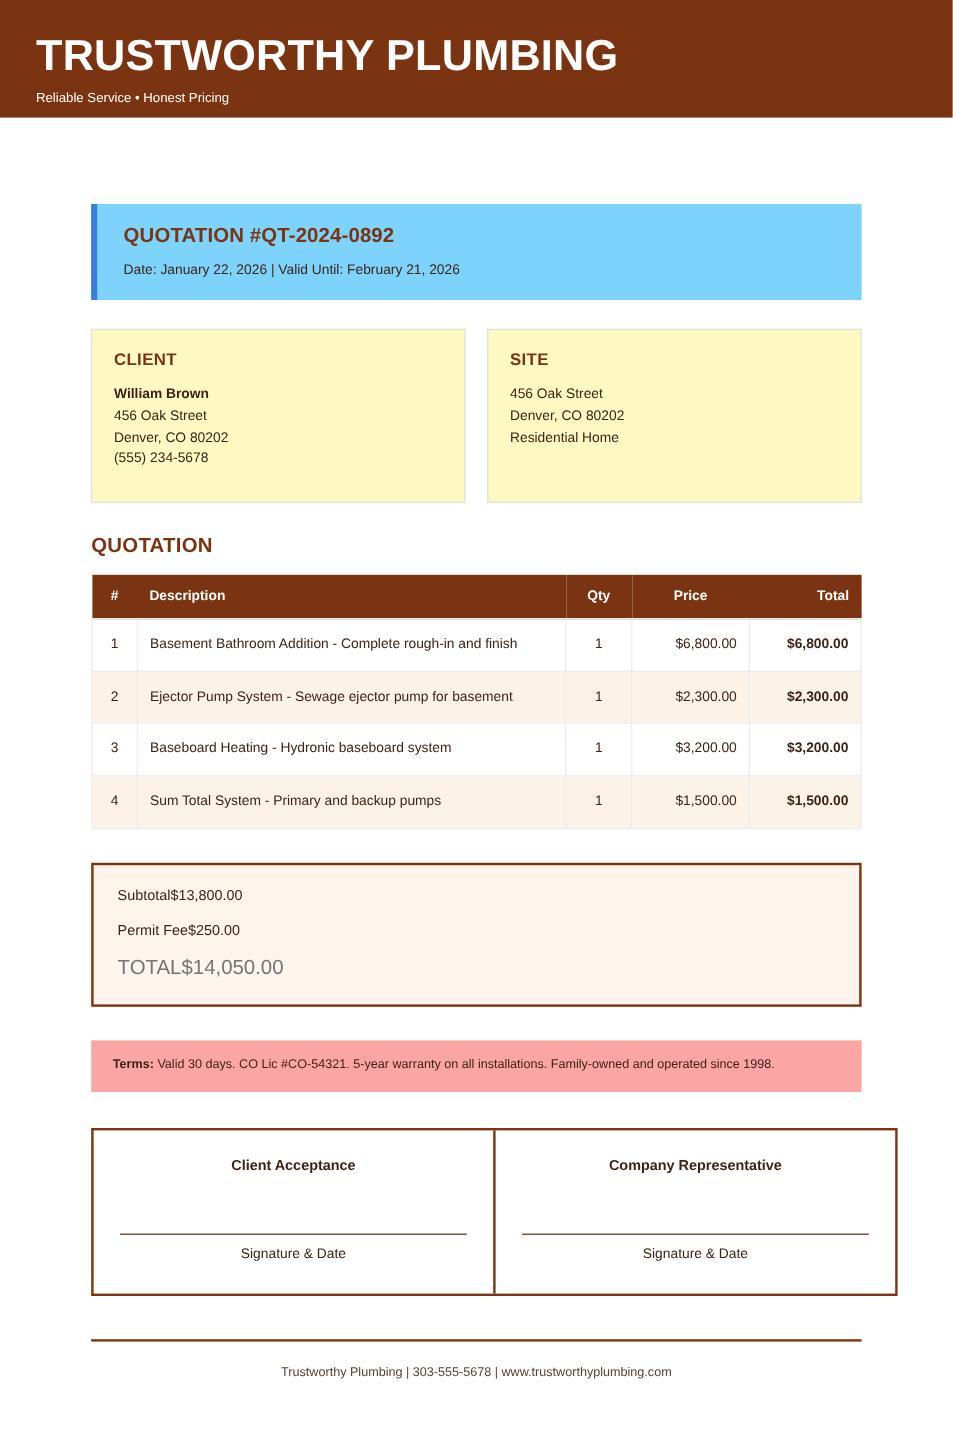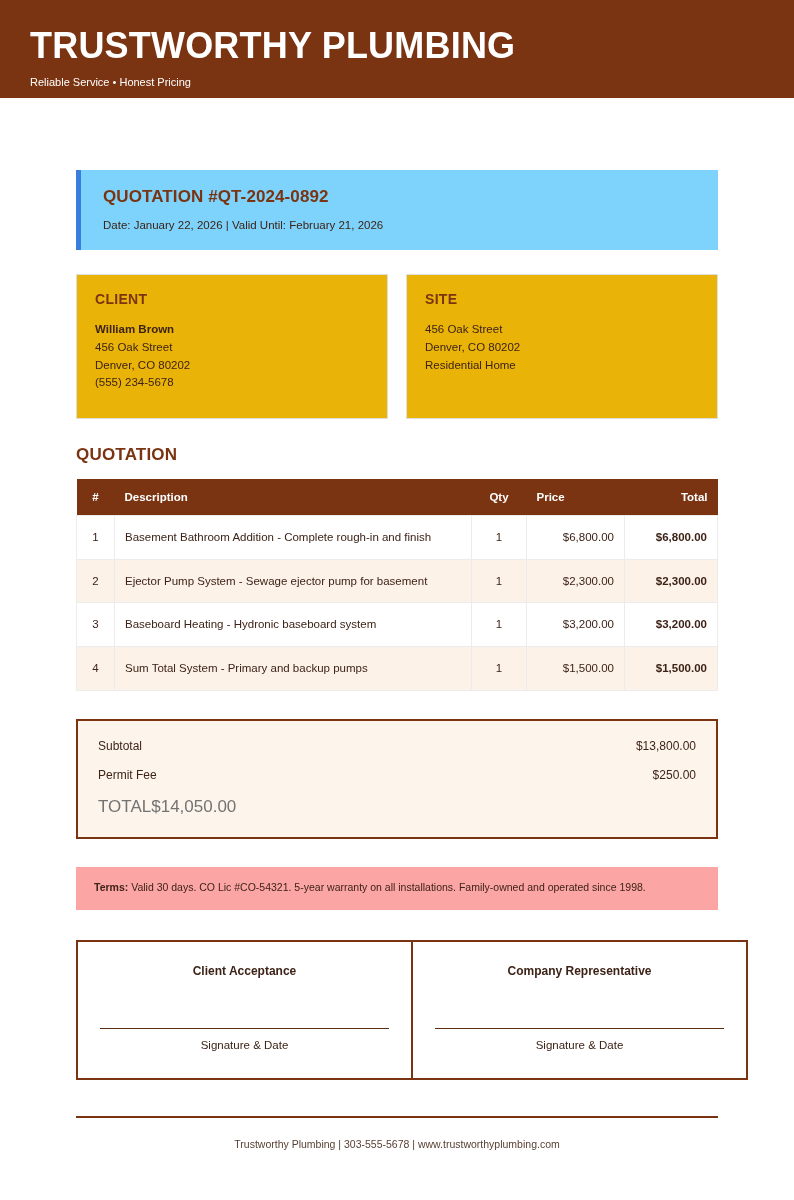--- a/index.html
+++ b/index.html
@@ -68,21 +68,21 @@
   .parties {
     display: flex;
     gap: 18px;
     margin-bottom: 26px;
   }
   .party-box {
     flex: 1;
     border: 1px solid #dedede;
     padding: 16px 18px 18px 18px;
     min-height: 145px;
-    background: #eab308;
+    background: #fef9c3;
   }
   .party-heading {
     color: #7a3411;
     font-size: 14px;
     font-weight: bold;
     margin: 0 0 14px 0;
     letter-spacing: 0.3px;
   }
   .party-line {
     font-size: 11.5px;
@@ -108,21 +108,21 @@
   table.items thead th {
     background: #7a3411;
     color: #ffffff;
     font-size: 11.5px;
     font-weight: bold;
     padding: 12px 10px;
     text-align: left;
   }
   table.items thead th.num { width: 38px; text-align: center; }
   table.items thead th.qty { width: 55px; text-align: center; }
-  table.items thead th.price { width: 98px; text-align: left; }
+  table.items thead th.price { width: 98px; text-align: center; }
   table.items thead th.total { width: 93px; text-align: right; }
 
   table.items tbody td {
     font-size: 11.5px;
     padding: 13px 10px;
     border: 1px solid #ececec;
     line-height: 1.45;
     color: #3d2317;
     vertical-align: middle;
   }
@@ -135,21 +135,21 @@
 
   
   .totals-box {
     border: 2px solid #7a3411;
     background: #fdf5ec;
     padding: 18px 20px 20px 20px;
     margin-bottom: 28px;
   }
   .totals-row {
     display: flex;
-    justify-content: space-between;
+    justify-content: flex-start;
     align-items: baseline;
     font-size: 12px;
     color: #3d2317;
     margin-bottom: 15px;
   }
   .totals-row:last-child { margin-bottom: 0; }
   .grand-total-row {
     font-size: 17px;
     color: #737373;
   }

